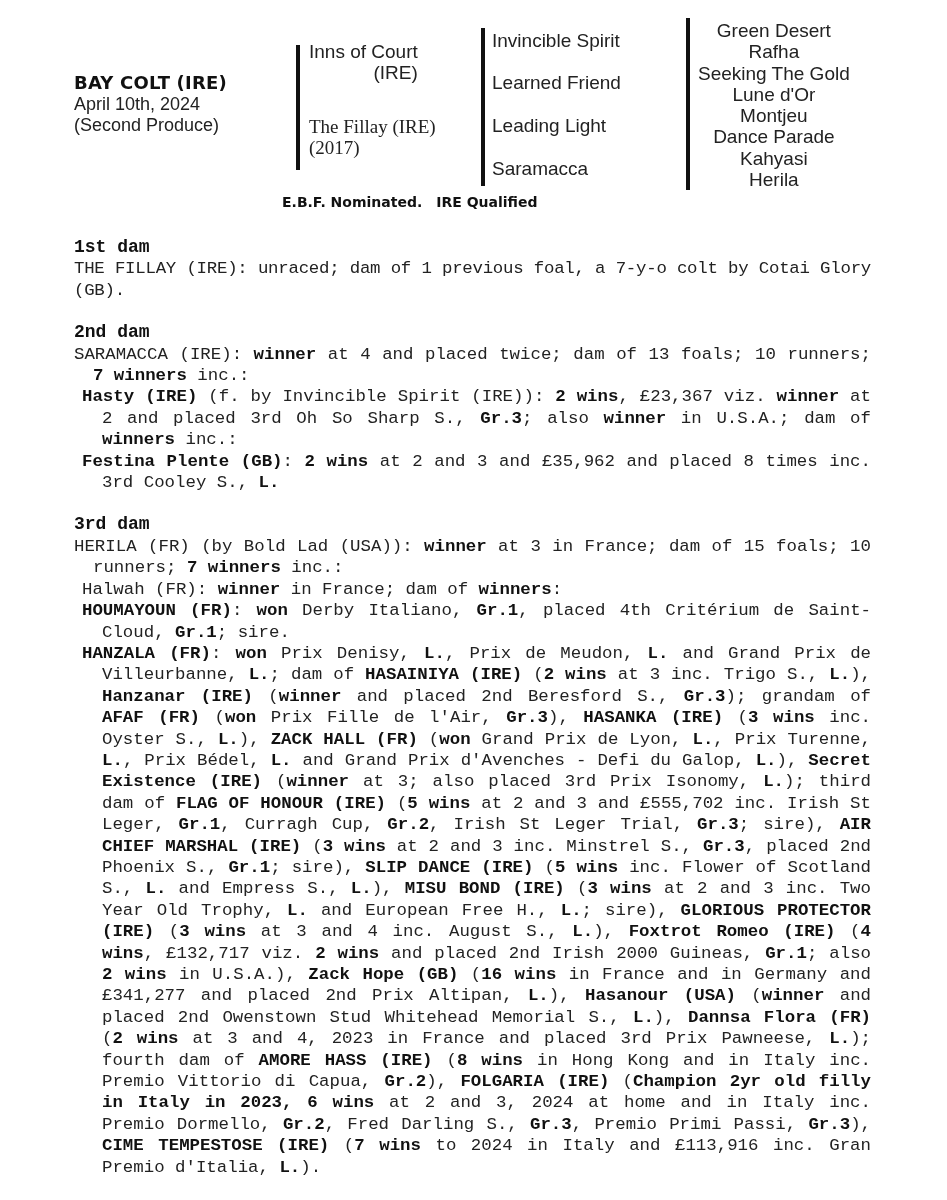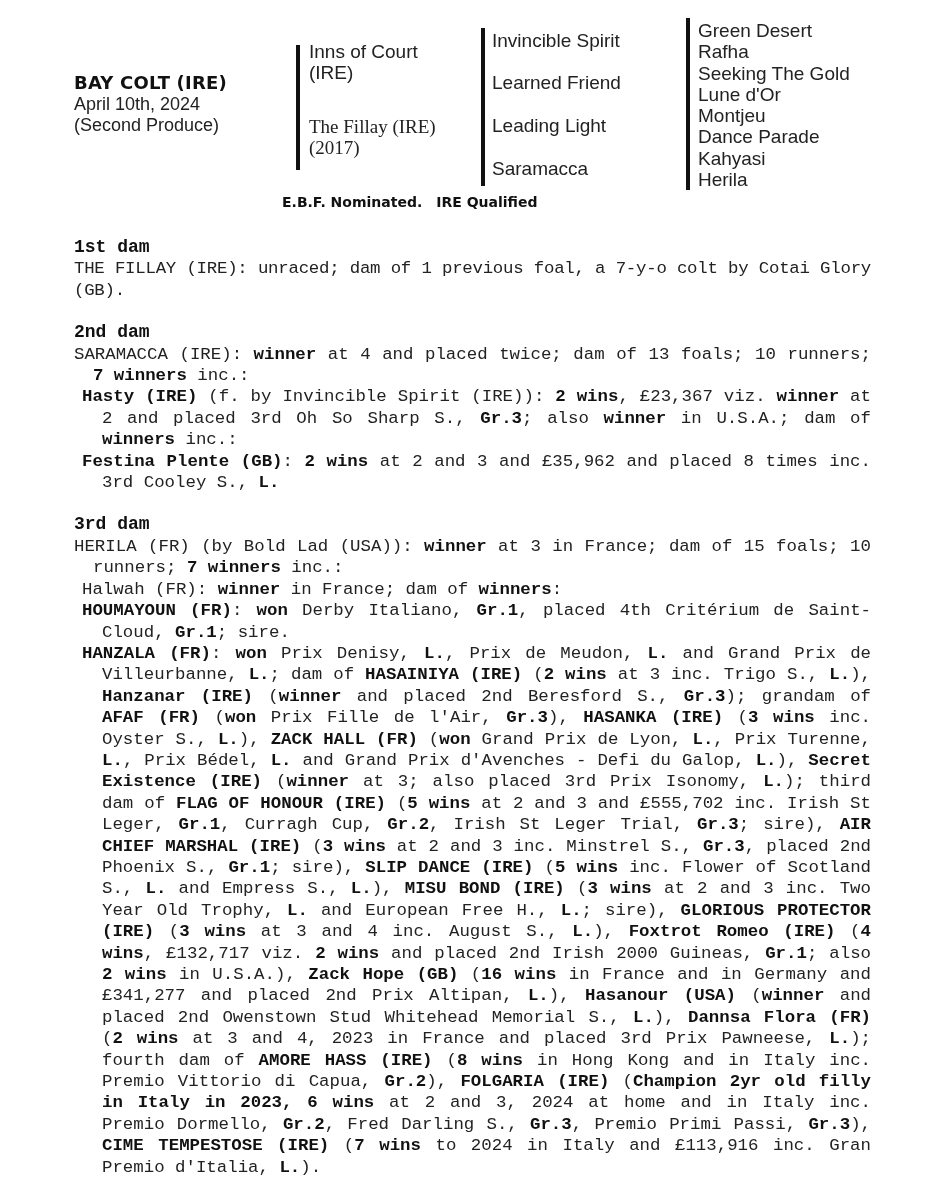--- a/index.html
+++ b/index.html
@@ -10,25 +10,25 @@
   .subject { left: 74px; top: 72px; }
   .subject .name { font-family: "DejaVu Sans", sans-serif; font-weight: bold; font-size: 18px; letter-spacing: 0.2px; color: #111; line-height: 22px; }
   .subject .line { font-size: 18px; line-height: 21px; }
 
   .bar { position: absolute; background: #111; width: 4px; }
   .bar1 { left: 296px; top: 45px; height: 125px; }
   .bar2 { left: 481px; top: 28px; height: 158px; }
   .bar3 { left: 686px; top: 18px; height: 172px; }
 
   .gen1 { left: 309px; }
-  .gen1 .sire { position: absolute; top: 41px; white-space: nowrap; }
+  .gen1 .sire { position: absolute; top: 41px; white-space: nowrap; text-align: right; }
   .gen1 .dam  { position: absolute; top: 116px; white-space: nowrap; font-family: Liberation Serif, serif; }
 
   .gen2 .item { position: absolute; left: 492px; white-space: nowrap; }
-  .gen3 { left: 698px; top: 20px; font-size: 19px; line-height: 21.3px; }
+  .gen3 { left: 698px; top: 20px; font-size: 19px; line-height: 21.3px; text-align: center; }
   .gen3 div { white-space: nowrap; }
 
   .badges { position: absolute; left: 282px; top: 194px; font-family: "DejaVu Sans", sans-serif; font-weight: bold; font-size: 14px; color: #111; white-space: nowrap; }
   .badges span + span { margin-left: 14px; }
 
   
   .record { position: absolute; left: 74px; top: 237px; width: 797px; font-family: Liberation Mono, monospace; font-size: 17.4px; line-height: 21.4px; color: #222; }
   .record b, .record .b { font-weight: bold; color: #111; }
   .heading { font-weight: bold; font-size: 18px; color: #111; margin: 0; }
   .para { text-align: justify; margin: 0; }

